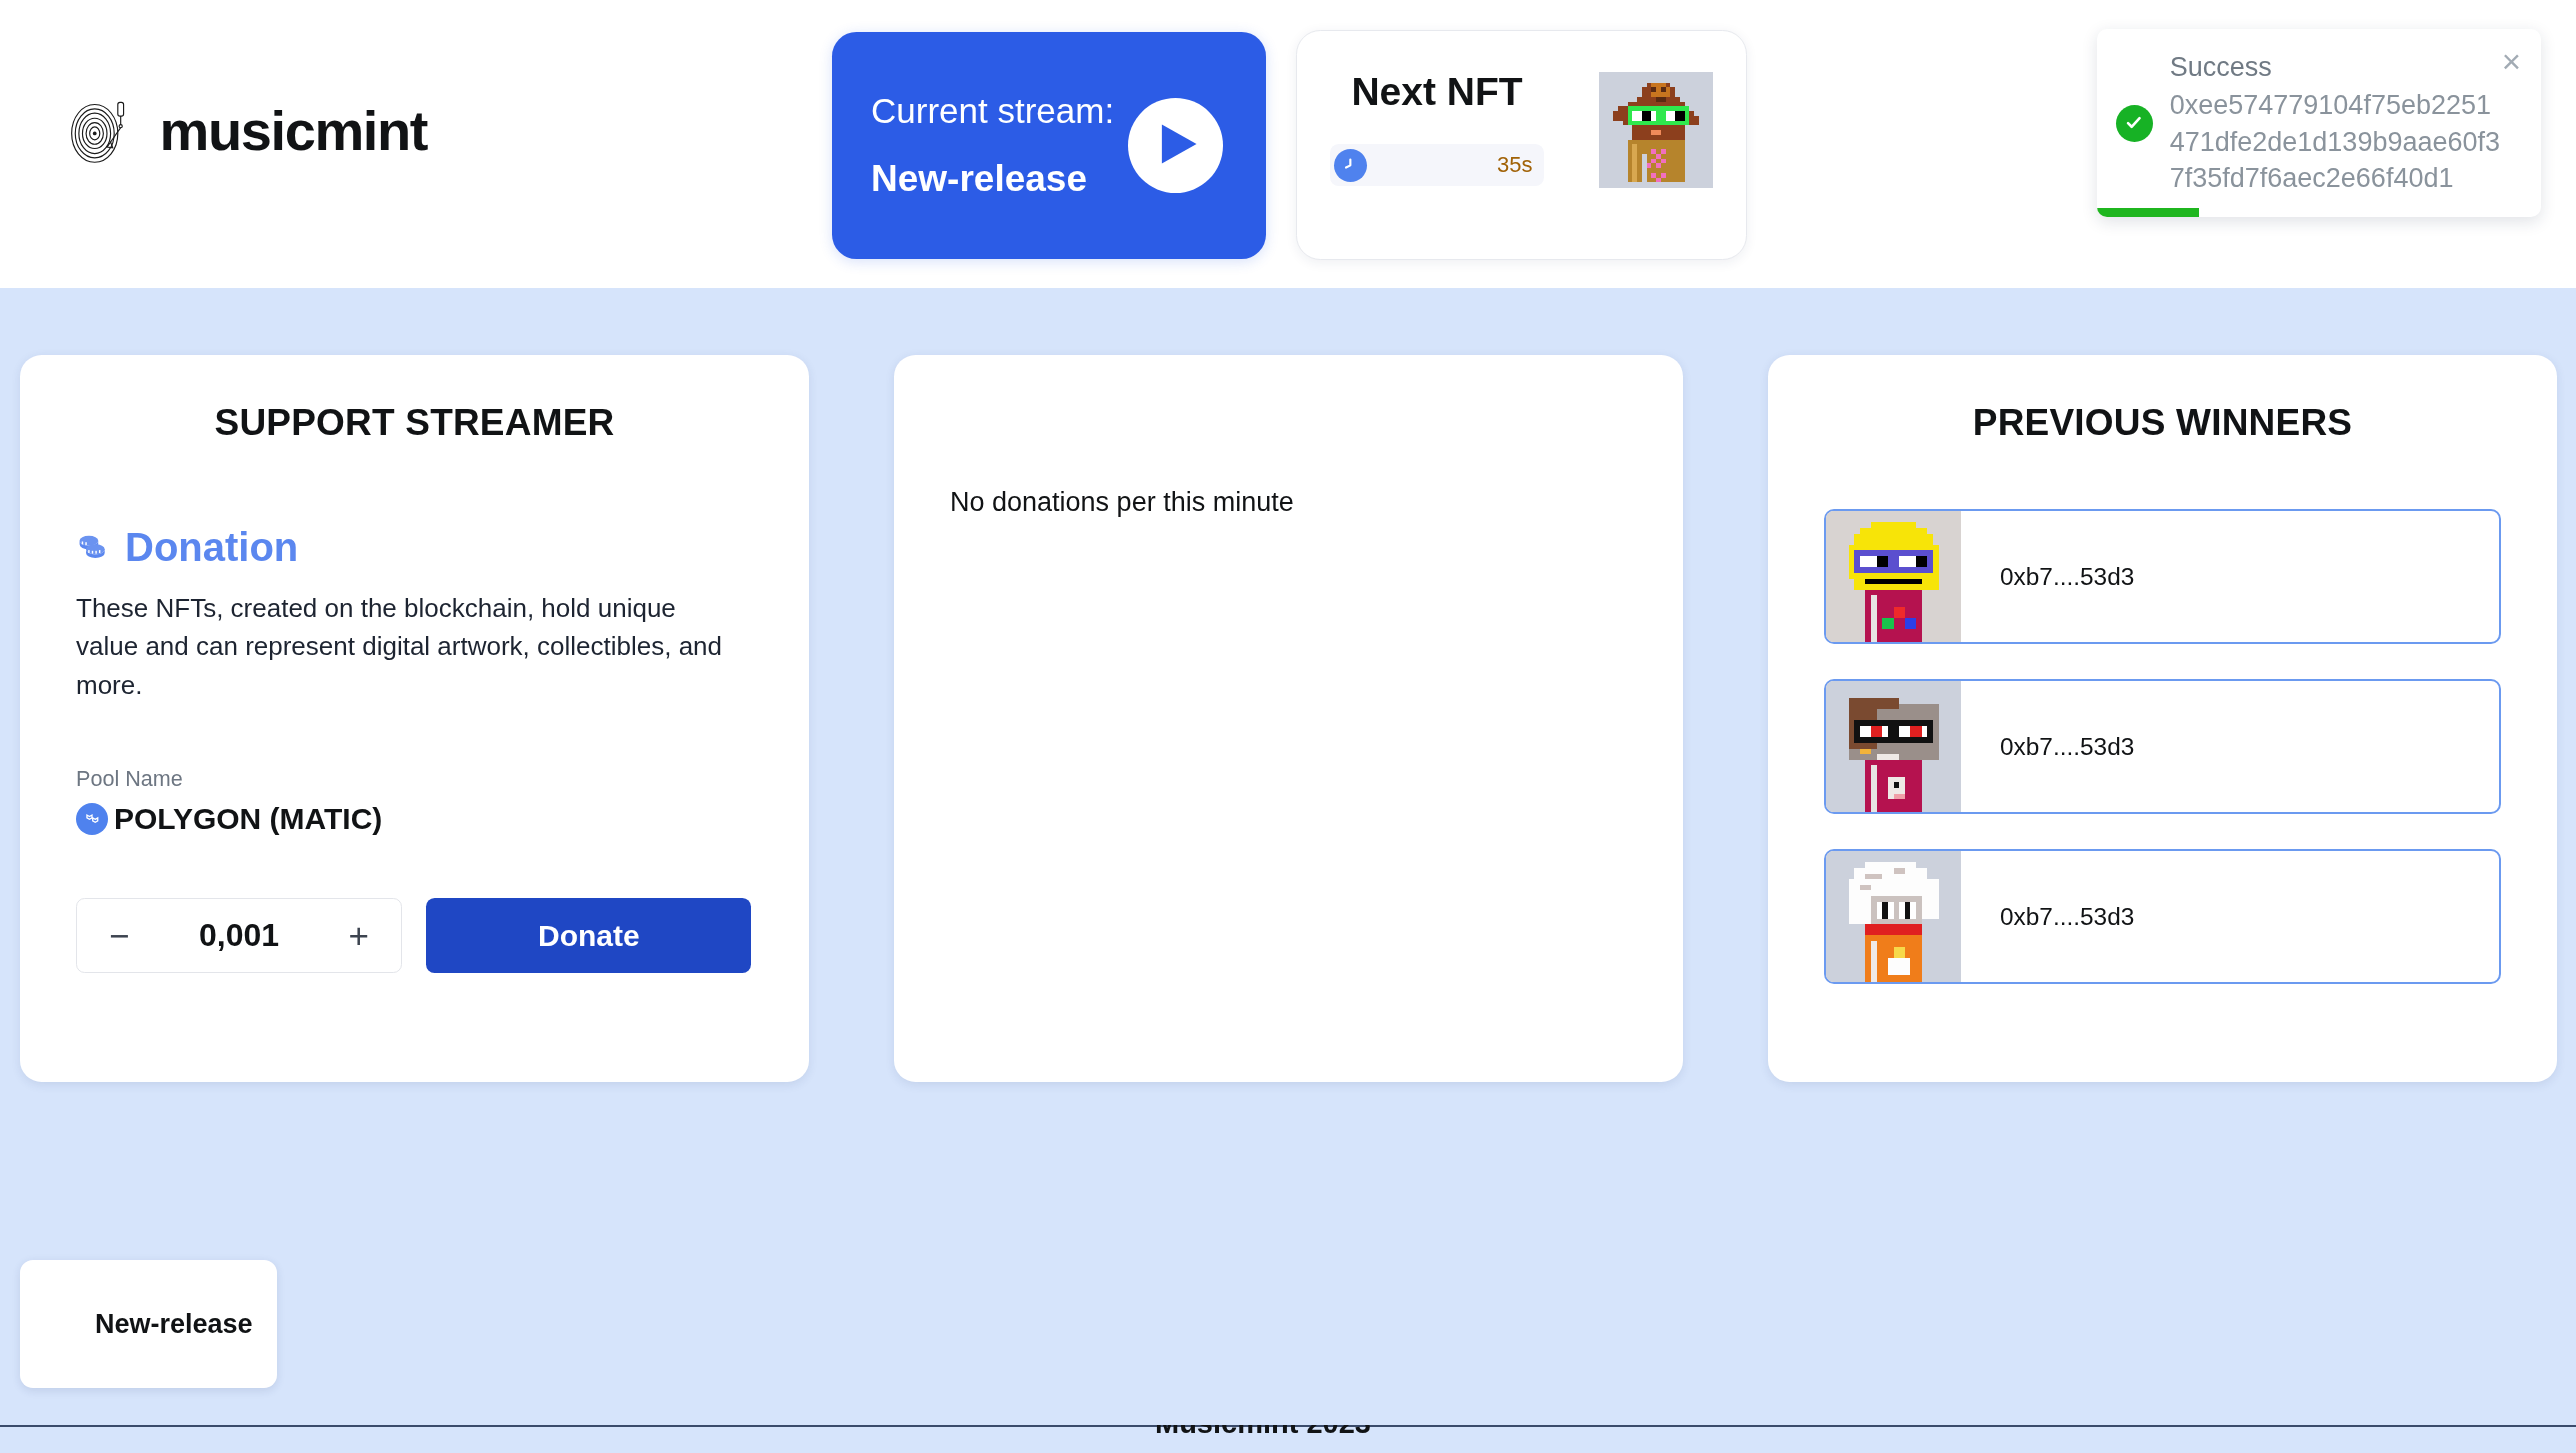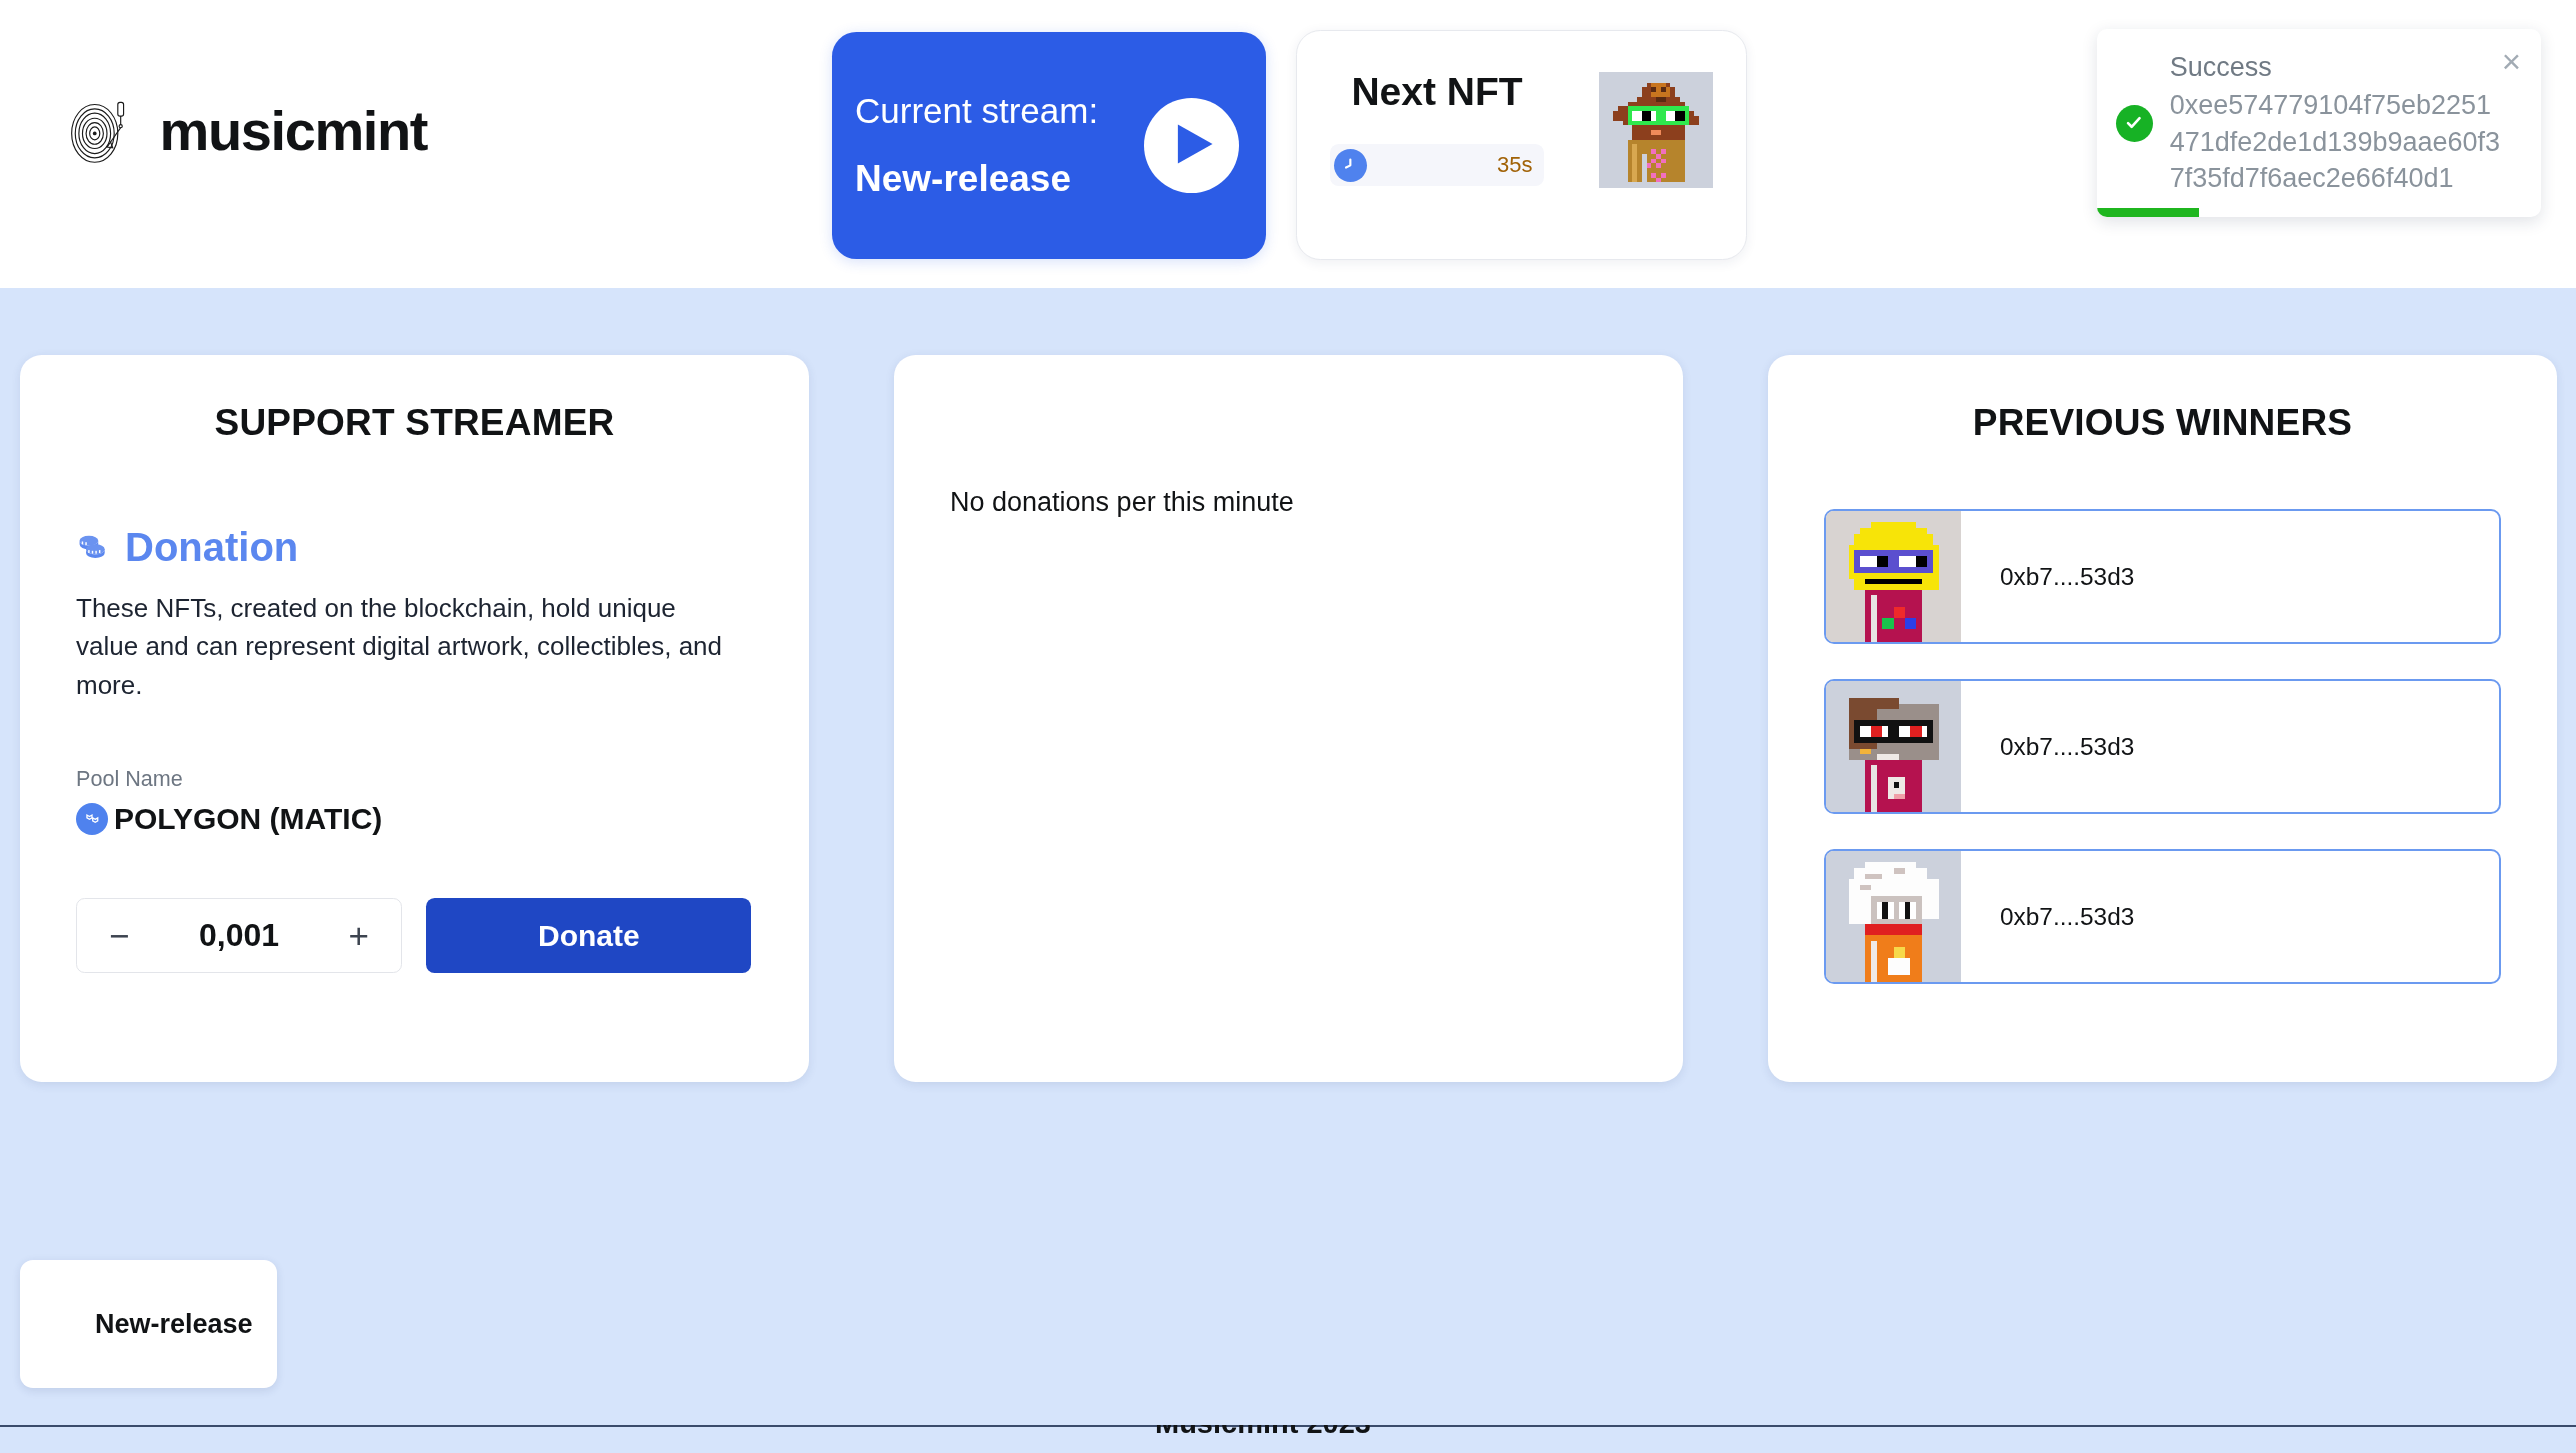--- a/index.html
+++ b/index.html
@@ -28,21 +28,21 @@
     font-size: 56px; font-weight: 700; letter-spacing: -1.4px;
     color: #111315;
   }
 
   
   .stream-card {
     position: absolute; left: 832px; top: 32px;
     width: 434px; height: 227px;
     background: #2c5ce6;
     border-radius: 24.4px;
-    padding: 42px 23px;
+    padding: 42px 39px;
     display: flex; align-items: center; justify-content: space-between;
     box-shadow: 0 2.9px 13px rgba(44,92,230,0.18);
   }
   .stream-texts { display: flex; flex-direction: column; gap: 27px; }
   .stream-label { color: #fff; font-size: 35px; font-weight: 400; }
   .stream-name  { color: #fff; font-size: 37px; font-weight: 700; }
   .play-btn {
     width: 95px; height: 95px; border-radius: 50%;
     background: #fff; border: none; cursor: pointer;
     display: flex; align-items: center; justify-content: center;

